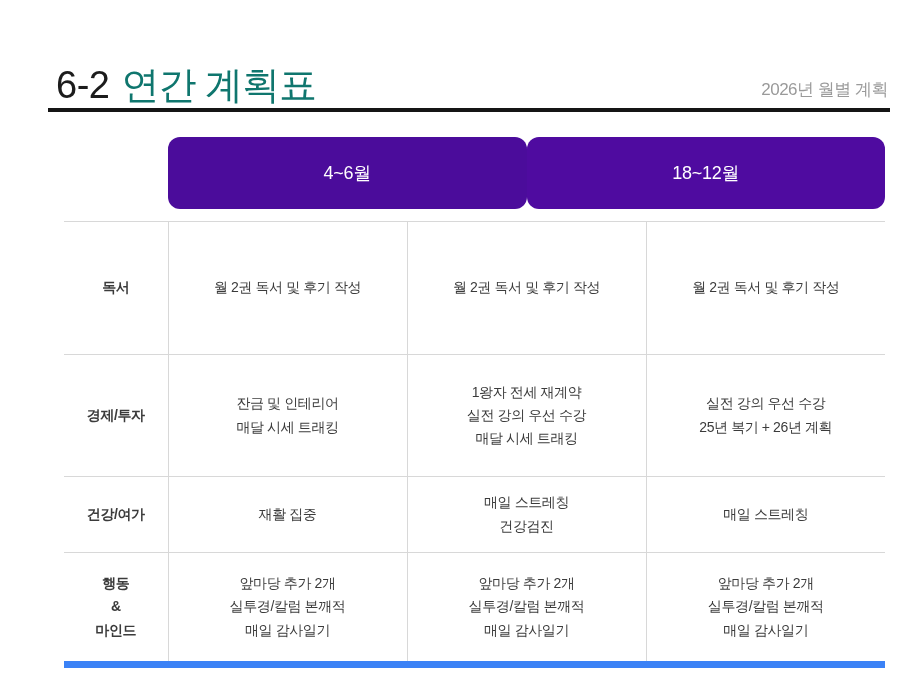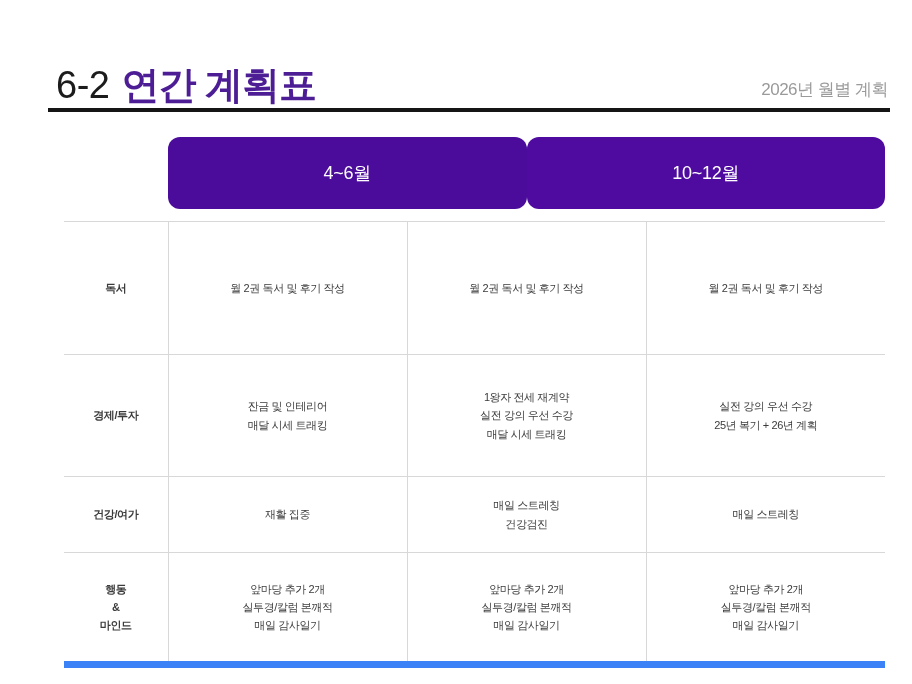--- a/index.html
+++ b/index.html
@@ -46,22 +46,22 @@
   }
   .title-num {
     font-size: 38px;
     font-weight: 400;
     color: #1c1c1c;
     letter-spacing: -0.5px;
     line-height: 1;
   }
   .title-text {
     font-size: 38px;
-    font-weight: 700;
-    color: #4c1d95;
+    font-weight: 400;
+    color: #0f766e;
     letter-spacing: -1px;
     line-height: 1;
   }
   .subtitle {
     font-size: 17px;
     font-weight: 400;
     color: #9a9a9a;
     letter-spacing: -0.5px;
     padding-bottom: 3px;
   }
@@ -109,21 +109,21 @@
   .plan-table tr {
     border-top: 1px solid #d8d8d8;
   }
   .plan-table tr:last-child {
     border-bottom: 7px solid #3b82f6;
   }
   .plan-table td {
     vertical-align: middle;
     text-align: center;
     padding: 6px 8px;
-    font-size: 11px;
+    font-size: 14px;
     letter-spacing: -0.4px;
     line-height: 1.65;
     color: #3b3b3b;
   }
   .cat-cell {
     width: 104px;
     font-weight: 700;
     font-size: 15px;
     color: #1d1d1d;
     letter-spacing: -0.6px;
@@ -158,21 +158,21 @@
       <div class="subtitle">2026년 월별 계획</div>
     </div>
     <div class="header-rule"></div>
   </div>
 
   <div class="quarter-bar">
     <div class="quarter-btn" style="background:#4B0C9B;">
       <span>4~6월</span>
     </div>
     <div class="quarter-btn" style="background:#4F0BA0;">
-      <span>10~12월</span>
+      <span>18~12월</span>
     </div>
   </div>
 
   <table class="plan-table">
     <tbody>
 
       <tr class="row-h1">
         <td class="cat-cell">
           <span class="cell-line">독서</span>
         </td>

